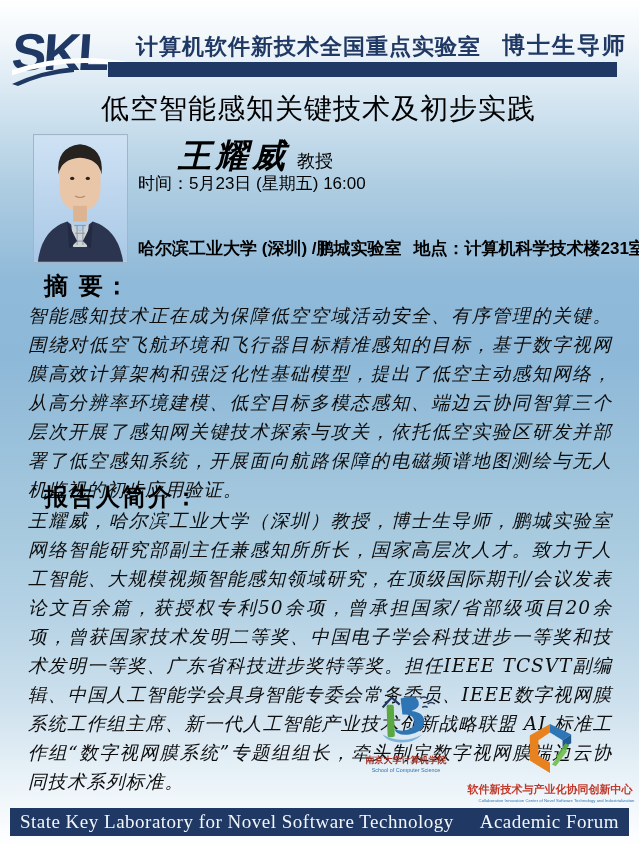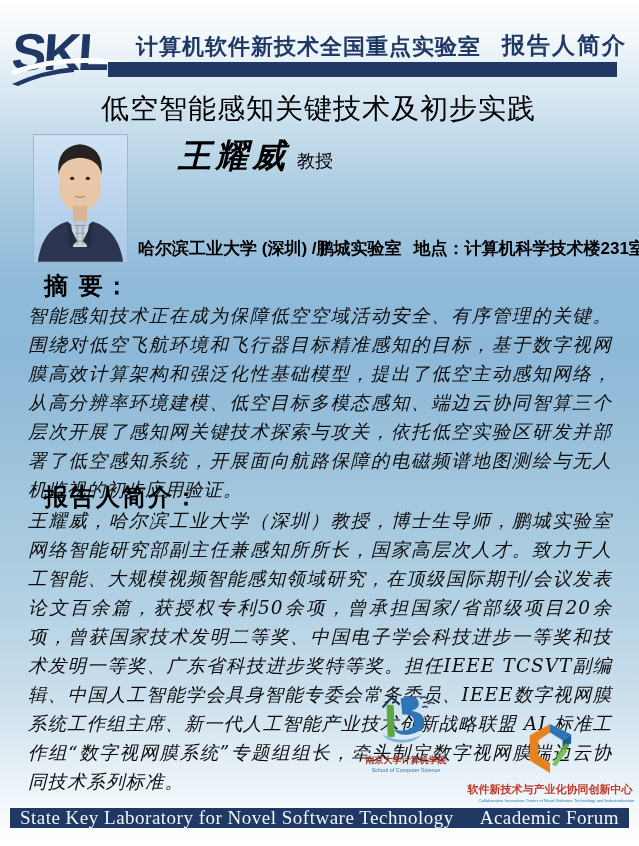--- a/index.html
+++ b/index.html
@@ -80,41 +80,41 @@
   .logo-block { position:absolute; text-align:center; }
   #nju-block { left:356px; top:692px; width:100px; }
   #cic-block { left:466px; top:722px; width:168px; }
   .logo-caption-cn { font-size:9px; font-weight:bold; color:#9c3328; margin-top:2px; white-space:nowrap; }
   #cic-block .logo-caption-cn { font-size:11px; color:#c0392b; }
   .logo-caption-en { font-size:6px; color:#2e75b6; white-space:nowrap; transform:scale(0.9); }
   #cic-block .logo-caption-en { font-size:5px; transform:scale(0.85); }
 
   
   .footer-bar {
-    position:absolute; left:10px; top:808px; width:619px; height:20px;
+    position:absolute; left:10px; top:808px; width:619px; height:28px;
     background:#1f3864; display:flex; align-items:center; justify-content:center;
     gap:26px;
   }
   .footer-bar span {
     font-family:"Liberation Serif", serif; font-size:19px; color:#f2f6fb;
     letter-spacing:0.5px; white-space:nowrap;
   }
 </style>
 </head>
 <body>
 
 <div class="poster">
 
   <svg class="skl-logo" viewBox="0 0 118 64" xmlns="http://www.w3.org/2000/svg">
     <text x="2" y="48" font-family="Liberation Sans, sans-serif" font-weight="bold" font-size="52" fill="#1f3864" letter-spacing="-3" transform="skewX(-4)">SKL</text>
     <path d="M -4 52 Q 58 30 122 44" stroke="#ffffff" stroke-width="5" fill="none"></path>
     <path d="M 0 62 Q 30 48 62 45 L 62 50 Q 32 52 6 64 Z" fill="#1f3864"></path>
   </svg>
   <div class="lab-name">计算机软件新技术全国重点实验室</div>
-  <div class="report-type">报告人简介</div>
+  <div class="report-type">博士生导师</div>
   <div class="header-bar"></div>
 
   <div class="page-title">低空智能感知关键技术及初步实践</div>
 
   <svg class="speaker-photo" viewBox="0 0 95 129" xmlns="http://www.w3.org/2000/svg">
     <defs>
       <linearGradient id="pbg" x1="0" y1="0" x2="0" y2="1">
         <stop offset="0" stop-color="#cfe2f4"></stop>
           <stop offset="1" stop-color="#a9c8e6"></stop>
       </linearGradient>
@@ -129,20 +129,21 @@
     <path d="M34 88 L44 108 L36 116 Z" fill="#222b42"></path>
     <path d="M60 88 L50 108 L58 116 Z" fill="#222b42"></path>
     <ellipse cx="39" cy="44" rx="2.2" ry="1.6" fill="#2a2520"></ellipse>
     <ellipse cx="55" cy="44" rx="2.2" ry="1.6" fill="#2a2520"></ellipse>
     <path d="M42 62 Q47 65 52 62" stroke="#b08968" stroke-width="1.2" fill="none"></path>
   </svg>
   <div class="name-line">
     <span class="speaker-name">王耀威</span><span class="speaker-title">教授</span>
   </div>
   <div class="dept-row">
+    <span class="time-text">时间：5月23日 (星期五) 16:00</span>
   </div>
   <div class="affil-row">
     <span>哈尔滨工业大学 (深圳) /鹏城实验室</span><span class="loc">地点：计算机科学技术楼231室</span>
   </div>
 
   <div class="sec-heading" id="abstract-heading">摘 要：</div>
   <div class="sec-body" id="abstract-body">智能感知技术正在成为保障低空空域活动安全、有序管理的关键。围绕对低空飞航环境和飞行器目标精准感知的目标，基于数字视网膜高效计算架构和强泛化性基础模型，提出了低空主动感知网络，从高分辨率环境建模、低空目标多模态感知、端边云协同智算三个层次开展了感知网关键技术探索与攻关，依托低空实验区研发并部署了低空感知系统，开展面向航路保障的电磁频谱地图测绘与无人机监视的初步应用验证。</div>
 
   <div class="sec-heading" id="bio-heading">报告人简介：</div>
   <div class="sec-body" id="bio-body">王耀威，哈尔滨工业大学（深圳）教授，博士生导师，鹏城实验室网络智能研究部副主任兼感知所所长，国家高层次人才。致力于人工智能、大规模视频智能感知领域研究，在顶级国际期刊/会议发表论文百余篇，获授权专利50余项，曾承担国家/省部级项目20余项，曾获国家技术发明二等奖、中国电子学会科技进步一等奖和技术发明一等奖、广东省科技进步奖特等奖。担任IEEE TCSVT副编辑、中国人工智能学会具身智能专委会常务委员、IEEE数字视网膜系统工作组主席、新一代人工智能产业技术创新战略联盟 AI 标准工作组“数字视网膜系统”专题组组长，牵头制定数字视网膜端边云协同技术系列标准。</div>

